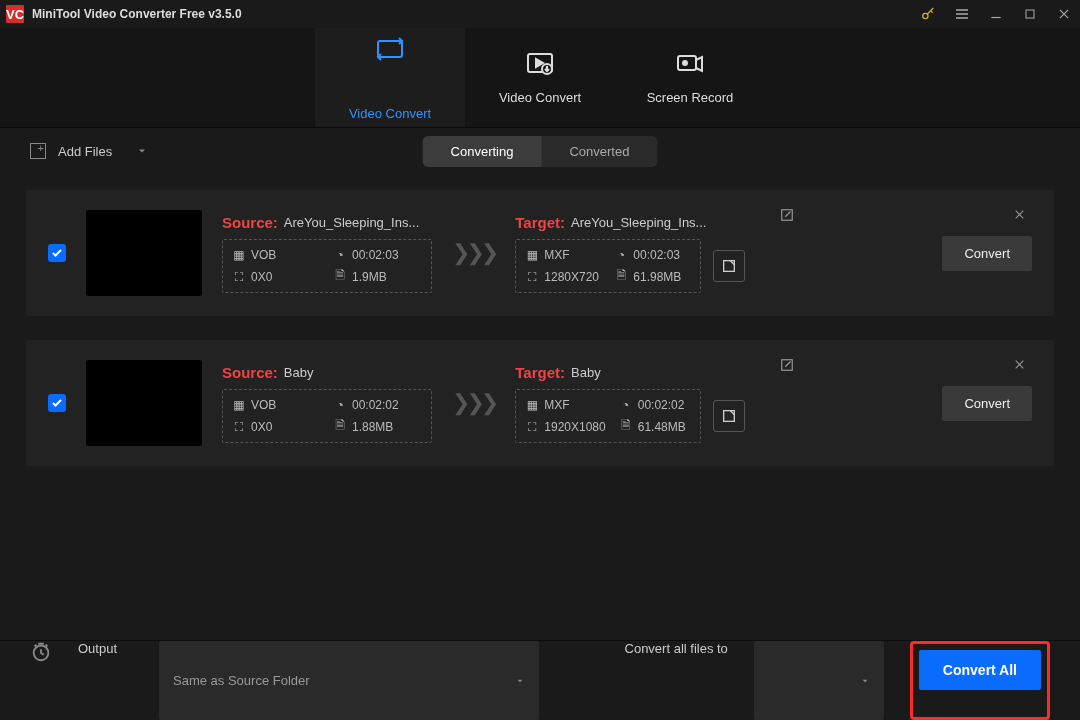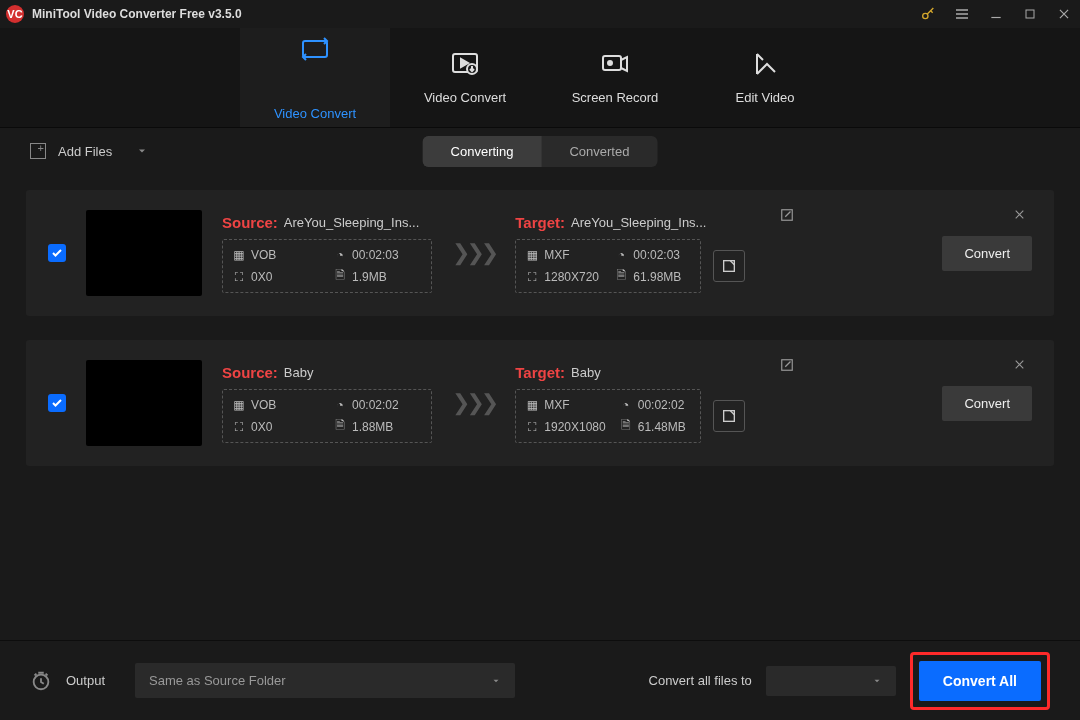--- a/index.html
+++ b/index.html
@@ -1,20 +1,20 @@
 <!DOCTYPE html>
 <html><head>
 <meta charset="utf-8">
 <style>
 * { margin: 0; padding: 0; box-sizing: border-box; font-family: -apple-system, BlinkMacSystemFont, "Segoe UI", Arial, sans-serif; }
 body { background: #1a1a1a; color: #ccc; width: 1080px; height: 720px; overflow: hidden; display: flex; flex-direction: column; }
 
 
 .titlebar { height: 28px; background: #1a1a1a; display: flex; align-items: center; padding: 0 6px; }
-.titlebar .logo { width: 18px; height: 18px; background: #d32f2f; border-radius: 9px; display: flex; align-items: center; justify-content: center; margin-right: 8px; color: #fff; font-size: 11px; font-weight: bold; }
+.titlebar .logo { width: 18px; height: 18px; background: #d32f2f; border-radius: 1px; display: flex; align-items: center; justify-content: center; margin-right: 8px; color: #fff; font-size: 13px; font-weight: bold; }
 .titlebar .title { font-size: 12px; color: #ddd; flex: 1; font-weight: bold; }
 .titlebar .win-controls { display: flex; gap: 14px; align-items: center; }
 .titlebar .win-controls > * { cursor: pointer; display: flex; align-items: center; justify-content: center; width: 20px; height: 20px; }
 
 
 .main-tabs { height: 100px; background: #151515; display: flex; justify-content: center; align-items: stretch; border-bottom: 1px solid #0a0a0a; }
 .main-tab { width: 150px; display: flex; flex-direction: column; align-items: center; justify-content: center; gap: 12px; cursor: pointer; color: #ddd; font-size: 13px; }
 .main-tab.active { background: #1d1d1d; color: #2e92ff; gap: 43px; }
 .main-tab .tab-icon { height: 28px; display: flex; align-items: center; justify-content: center; }
 
@@ -39,21 +39,21 @@
 .statbox { border: 1px dashed #555; border-radius: 2px; padding: 8px 10px; display: grid; grid-template-columns: 1fr 1fr; gap: 8px 14px; font-size: 12px; color: #bbb; }
 .stat { display: flex; align-items: center; gap: 6px; }
 .arrows { color: #555; font-size: 22px; letter-spacing: -4px; }
 .targetwrap { display: flex; align-items: center; gap: 12px; }
 .editbtn { width: 32px; height: 32px; border: 1px solid #555; border-radius: 3px; display: flex; align-items: center; justify-content: center; cursor: pointer; }
 .edit-target { position: absolute; top: 18px; right: 260px; cursor: pointer; color:#999;}
 .close-item { position: absolute; top: 18px; right: 28px; cursor: pointer; color:#999; }
 .convertbtn { background: #3a3a3a; border: none; color: #eee; padding: 10px 22px; border-radius: 2px; cursor: pointer; font-size: 13px; margin-left: auto; }
 
 
-.footer { height: 80px; background: #1a1a1a; display: flex; align-items: center; padding: 0 30px; gap: 14px; border-top: 1px solid #0d0d0d;}
+.footer { height: 80px; background: #1a1a1a; display: flex; padding: 0 30px; gap: 26px; border-top: 1px solid #0d0d0d;}
 .clock-icon { color: #888; }
 .footer .flabel { font-size: 13px; color: #ccc; }
 .selectbox { background: #2a2a2a; border: none; color: #999; font-size: 13px; padding: 10px 14px; border-radius: 2px; display: flex; align-items: center; justify-content: space-between; cursor: pointer; }
 .selectbox.wide { width: 380px; margin-left: 16px; }
 .selectbox.narrow { width: 130px; }
 .footer .fspacer { flex: 1; }
 .convertall { background: #0a6cff; color: #fff; border: none; padding: 12px 24px; font-size: 14px; font-weight: 600; border-radius: 2px; cursor: pointer; }
 .highlight-ring { border: 3px solid #ff2a2a; padding: 6px; border-radius: 4px; }
 
 .mini-icon { width:12px; height:12px; display:inline-flex; align-items:center; justify-content:center; }
@@ -118,28 +118,20 @@
   </div>
   <div class="main-tab">
     <span class="tab-icon">
       <svg width="30" height="26" viewBox="0 0 30 26" fill="none" stroke="#ddd" stroke-width="2">
           <rect x="3" y="5" width="18" height="14" rx="2"></rect>
           <path d="M21 9l6-3v14l-6-3"></path>
           <circle cx="10" cy="12" r="2" fill="#ddd"></circle>
         </svg>
     </span>
     <span>Screen Record</span>
-  </div>
-  <div class="main-tab">
-    <span class="tab-icon">
-      <svg width="28" height="26" viewBox="0 0 28 26" fill="none" stroke="#ddd" stroke-width="2">
-          <path d="M6 3v20M6 3l6 6M6 23l10-10 8 8"></path>
-        </svg>
-    </span>
-    <span>Edit Video</span>
   </div>
 </div>
 
 <div class="toolbar" style="position:relative;">
   <div class="add-files">
     <span class="addicon"></span>
     <span>Add Files</span>
     <span style="margin-left:12px;">
       <svg width="12" height="12" viewBox="0 0 24 24" fill="#888">
           <path d="M6 9l6 6 6-6z"></path>

